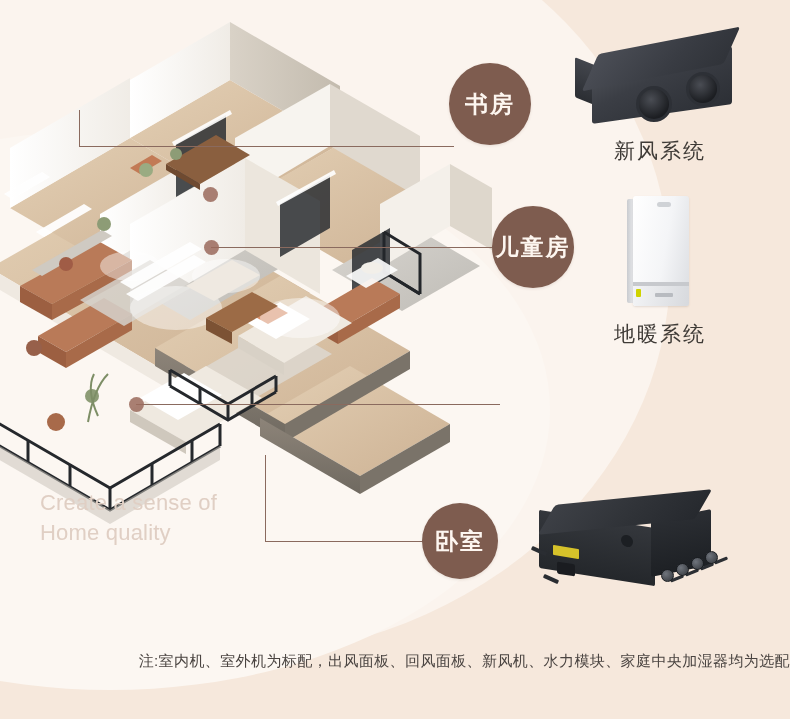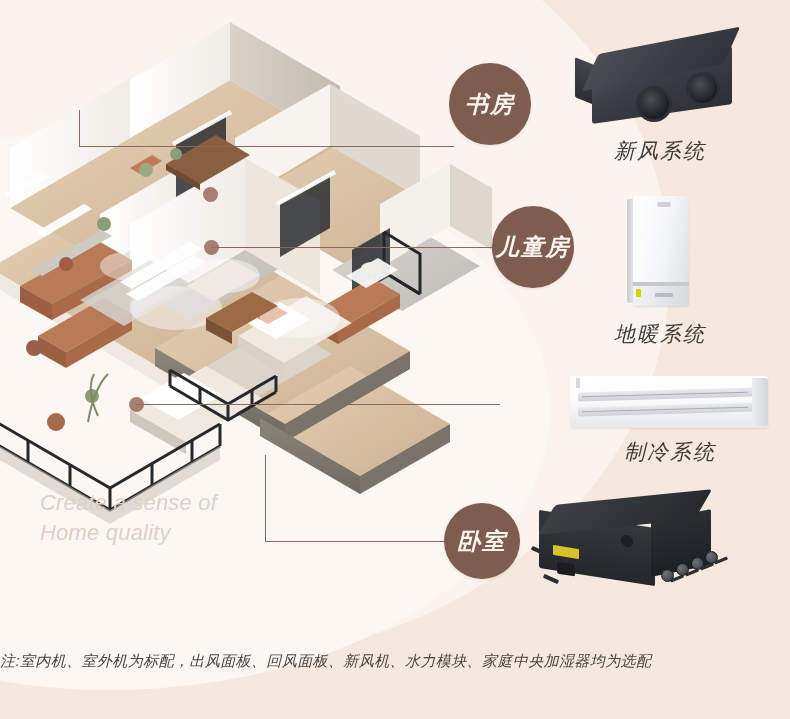--- a/index.html
+++ b/index.html
@@ -2,21 +2,21 @@
 <html><head>
 <meta charset="utf-8">
 <style>
   html,body{margin:0;padding:0;}
   body{
     width:790px;height:719px;
     background:#f7e9dd;
     font-family:"Liberation Sans","DejaVu Sans",sans-serif;
     overflow:hidden;
   }
-  .stage{position:relative;width:790px;height:719px;overflow:hidden;background:#f6e8dc;font-style:italic;}
+  .stage{position:relative;width:790px;height:719px;overflow:hidden;background:#f6e8dc;}
 
   
   .bg-ellipse-light{
     position:absolute;
     left:-250px;top:-120px;
     width:920px;height:780px;
     border-radius:50%;
     background:#fbf4ee;
   }
   .bg-ellipse-light2{
@@ -48,21 +48,21 @@
     background:#7e5c4f;
     display:flex;align-items:center;justify-content:center;
     color:#fdf6f0;
     font-size:23px;letter-spacing:2px;
     font-weight:600;
     box-shadow:0 1px 3px rgba(90,60,45,.12);
   }
   .bubble.b-shufang{left:449px;top:63px;width:82px;height:82px;}
   .bubble.b-ertong {left:492px;top:206px;width:82px;height:82px;}
   .bubble.b-keting {left:495px;top:365px;width:76px;height:76px;}
-  .bubble.b-woshi  {left:444px;top:503px;width:76px;height:76px;}
+  .bubble.b-woshi  {left:422px;top:503px;width:76px;height:76px;}
 
   
   .prod{position:absolute;text-align:center;}
   .prod .cap{
     font-size:21px;color:#3f3b37;letter-spacing:2px;
     font-weight:500;margin-top:4px;white-space:nowrap;
   }
   .prod .art{position:relative;margin:0 auto;}
 
   
@@ -210,21 +210,21 @@
   
   .slogan{
     position:absolute;left:40px;top:488px;
     font-size:22px;line-height:30px;color:#e0cfc4;
     font-weight:500;letter-spacing:.2px;
   }
 
   
   .note{
     position:absolute;left:0;top:650px;width:790px;
-    text-align:left;color:#4a4441;
+    text-align:right;color:#4a4441;
     font-size:15px;line-height:22px;letter-spacing:.4px;
   }
 </style>
 </head>
 <body>
 
 <div class="stage">
 
   <div class="bg-ellipse-light"></div>
   <div class="bg-ellipse-light2"></div>
@@ -452,32 +452,20 @@
     <div class="art hrv">
       <div class="side"></div>
       <div class="body"></div>
       <div class="top"></div>
       <div class="port p1"></div>
       <div class="port p2"></div>
     </div>
     <div class="cap">新风系统</div>
   </div>
 
-  <div class="prod" style="left:565px;top:372px;width:210px;">
-    <div class="art fancoil">
-      <div class="shell"></div>
-      <div class="tab"></div>
-      <div class="slat s1"></div>
-      <div class="slat s2"></div>
-      <div class="hair h1"></div>
-      <div class="hair h2"></div>
-      <div class="endcap"></div>
-    </div>
-    <div class="cap">制冷系统</div>
-  </div>
 
   <div class="prod" style="left:520px;top:497px;width:210px;">
     <div class="art humid">
       <div class="front"></div>
       <div class="rightface"></div>
       <div class="top"></div>
       <div class="label"></div>
       <div class="vent"></div>
       <div class="cap"></div>
       <div class="stub t1"></div>

